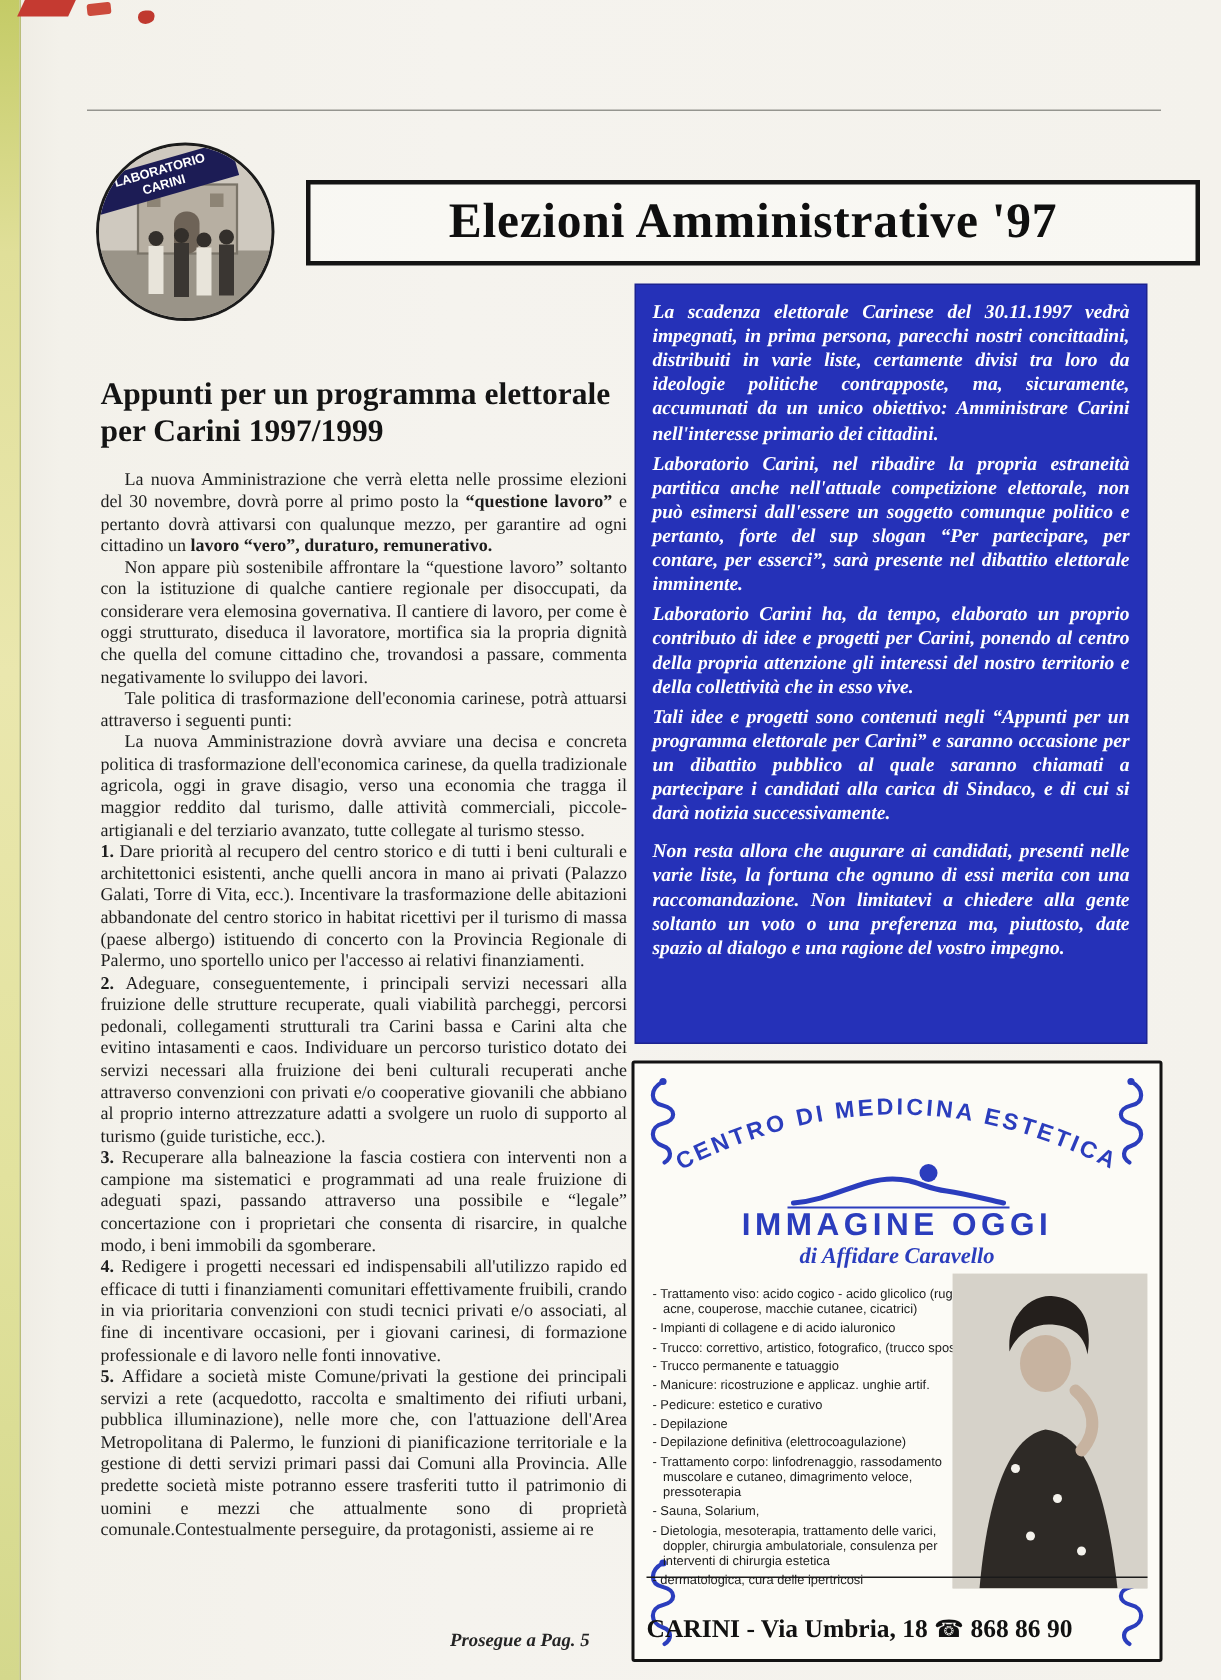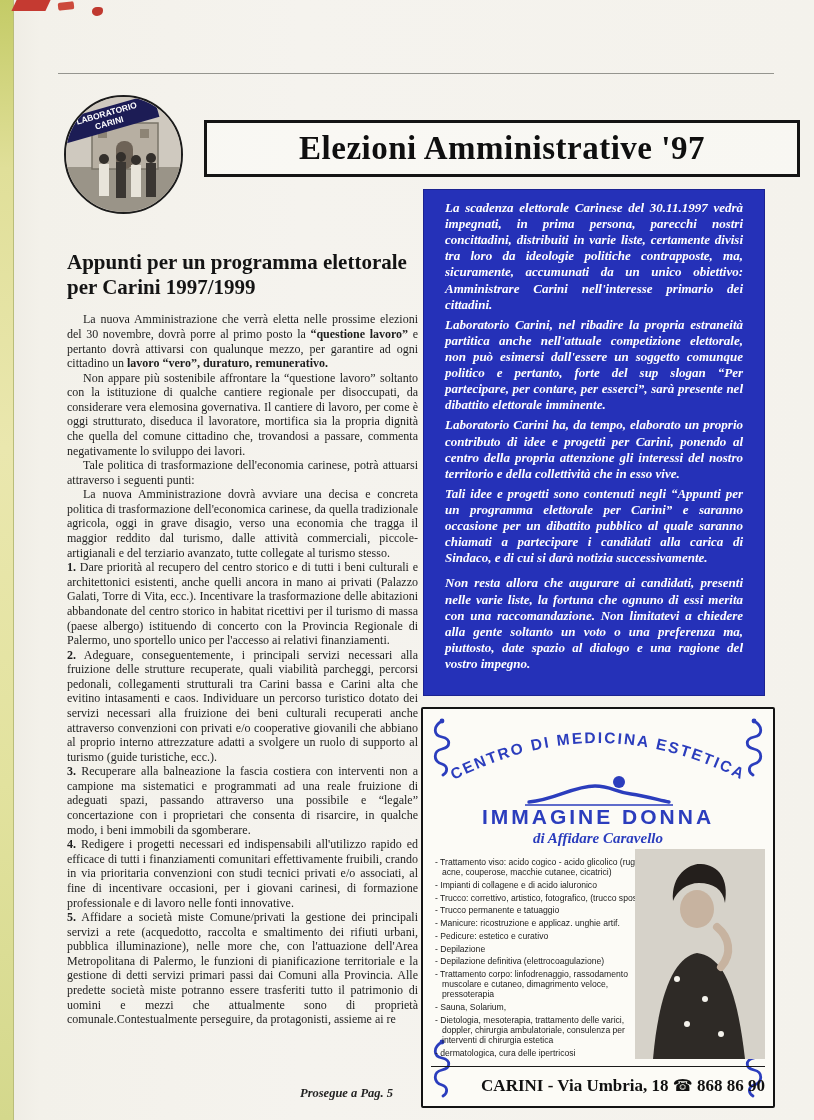--- a/index.html
+++ b/index.html
@@ -40,21 +40,21 @@
   
   .article{position:absolute;left:67px;top:250px;width:351px;height:840px;overflow:hidden;}
   .article-title{font-size:21px;font-weight:bold;line-height:1.2;color:#141414;margin:0 0 12px 0;width:340px;}
   .article p{margin:0;font-size:12px;line-height:1.215;text-align:justify;color:#1d1d1d;}
   .article p.indent{text-indent:16px;}
   .article .lead{font-weight:bold;}
   .continuation{position:absolute;left:300px;top:1086px;font-size:12.5px;font-style:italic;font-weight:bold;color:#242424;}
 
   
   .blue-box{position:absolute;left:424px;top:190px;width:340px;height:505px;background:#2531b8;
-    box-sizing:border-box;padding:10px 21px;box-shadow:0 0 0 1px #1c2390;}
+    box-sizing:border-box;padding:10px 11px;box-shadow:0 0 0 1px #1c2390;}
   .blue-box p{margin:0 0 4px 0;color:#ffffff;font-size:13px;line-height:1.24;font-weight:bold;
     font-style:italic;text-align:justify;}
   .blue-box p.gap{margin-top:9px;}
 
   
   .ad-box{position:absolute;left:421px;top:707px;width:354px;height:401px;background:#fcfbf6;
     border:2px solid #131313;box-sizing:border-box;border-radius:2px;}
   .flourish{position:absolute;width:24px;height:60px;}
   .fl-tl{left:7px;top:8px;}  .fl-tr{right:7px;top:8px;transform:scaleX(-1);}
   .fl-bl{left:7px;bottom:8px;} .fl-br{right:7px;bottom:8px;transform:scaleX(-1);}
@@ -64,21 +64,21 @@
     font-family:"Liberation Sans","DejaVu Sans",sans-serif;font-weight:bold;font-size:21px;
     letter-spacing:3px;color:#2b3dbd;}
   .ad-byline{position:absolute;left:0;top:121px;width:100%;text-align:center;font-style:italic;
     font-size:15px;font-weight:bold;color:#2b3dbd;}
   .ad-services{position:absolute;left:12px;top:148px;width:216px;
     font-family:"Liberation Sans","DejaVu Sans",sans-serif;font-size:8.6px;line-height:1.18;color:#1b1b1b;}
   .svc{margin-bottom:2.6px;padding-left:7px;text-indent:-7px;}
   .ad-photo{position:absolute;right:8px;top:140px;width:130px;height:210px;
     background:linear-gradient(180deg,#e2ded7 0%,#cfcac2 100%);overflow:hidden;}
   .ad-footer{position:absolute;left:8px;right:8px;bottom:10px;border-top:1.5px solid #1a1a1a;
-    padding-top:9px;text-align:right;font-weight:bold;font-size:17px;color:#111;
+    padding-top:24px;text-align:left;font-weight:bold;font-size:17px;color:#111;
     font-family:"Liberation Serif","DejaVu Sans",serif;white-space:nowrap;margin-top:40px;}
   .ad-footer .phone-glyph{font-family:"DejaVu Sans",sans-serif;font-size:16px;}
 </style>
 </head>
 <body>
 
 <div class="page">
 
   <div class="edge-strip"></div>
   <div class="red-mark-a"></div>
@@ -163,21 +163,21 @@
         <textPath href="#arcpath" startOffset="50%" text-anchor="middle">CENTRO DI MEDICINA ESTETICA</textPath>
       </text>
     </svg>
 
     <svg class="figure-svg" width="160" height="38" viewBox="0 0 160 38">
       <circle cx="100" cy="11" r="6" fill="#2b3dbd"></circle>
       <path d="M10 31 C36 29 54 15 76 15 C92 15 96 21 112 23 C126 25 140 29 150 31" fill="none" stroke="#2b3dbd" stroke-width="3.4" stroke-linecap="round"></path>
       <path d="M6 34 L154 34" stroke="#2b3dbd" stroke-width="1.4"></path>
     </svg>
 
-    <div class="ad-brand">IMMAGINE DONNA</div>
+    <div class="ad-brand">IMMAGINE OGGI</div>
     <div class="ad-byline">di Affidare Caravello</div>
 
     <div class="ad-services">
       <div class="svc">- Trattamento viso: acido cogico - acido glicolico (rughe, acne, couperose, macchie cutanee, cicatrici)</div>
       <div class="svc">- Impianti di collagene e di acido ialuronico</div>
       <div class="svc">- Trucco: correttivo, artistico, fotografico, (trucco sposa)</div>
       <div class="svc">- Trucco permanente e tatuaggio</div>
       <div class="svc">- Manicure: ricostruzione e applicaz. unghie artif.</div>
       <div class="svc">- Pedicure: estetico e curativo</div>
       <div class="svc">- Depilazione</div>

